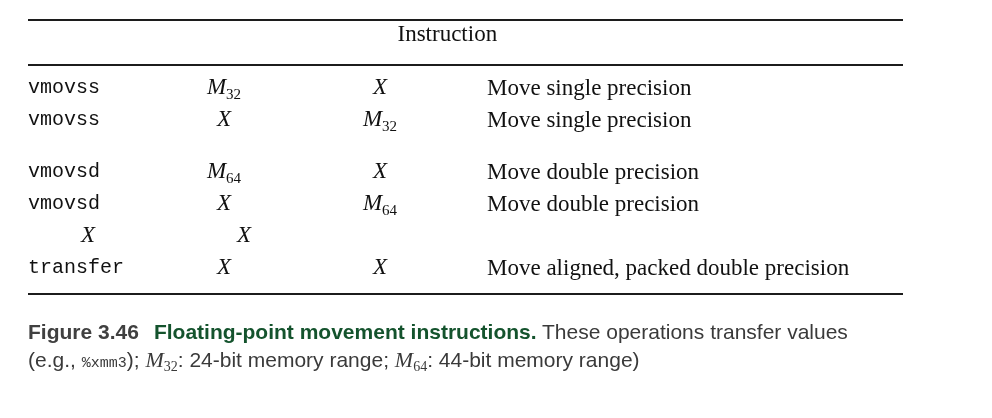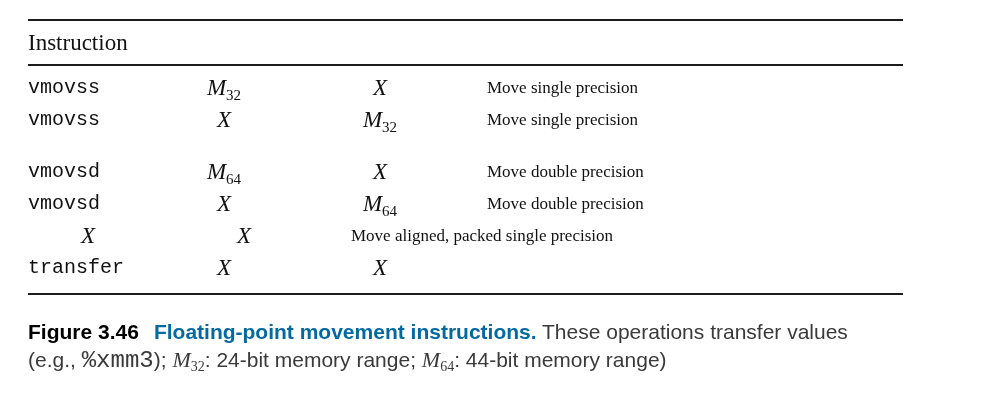--- a/index.html
+++ b/index.html
@@ -8,22 +8,22 @@
     background: #ffffff;
     overflow: hidden;
     font-family: "Liberation Serif", serif;
   }
   .figure-table {
     margin: 19px 0 0 28px;
     width: 875px;
     color: #111111;
   }
   .rule { height: 2px; background: #1c1c1c; }
-  .trow { display: flex; align-items: flex-start; height: 32px; line-height: 32px; }
-  .thead-row { display: flex; align-items: center; height: 43px; }
+  .trow { display: flex; align-items: center; height: 32px; line-height: 32px; }
+  .thead-row { display: flex; align-items: center; height: 43px; flex-direction: column; }
   .c1 { width: 136px; text-align: left; }
   .c2 { width: 120px; text-align: center; }
   .c3 { width: 192px; text-align: center; }
   .c4 { flex: 1; text-align: left; padding-left: 11px; }
   .thead-row > div {
     font-family: "Liberation Serif", serif;
     font-size: 23px; font-weight: 400; color: #111111;
   }
   .mono {
     font-family: "Liberation Mono", "DejaVu Sans Mono", monospace;
@@ -31,48 +31,48 @@
   }
   .opnd em {
     font-family: "Liberation Serif", serif;
     font-style: italic; font-size: 23px; font-weight: 400;
   }
   .opnd sub {
     font-family: "Liberation Serif", serif;
     font-style: normal; font-size: 15px;
     vertical-align: -5px; line-height: 0;
   }
-  .c4 { font-family: "Liberation Serif", serif; font-size: 17px; }
+  .c4 { font-family: "Liberation Serif", serif; font-size: 23px; }
   .group-pad-top { padding-top: 6px; }
   .group-gap { height: 20px; }
   .group-pad-bottom { height: 9px; }
 
   .caption {
     margin: 23px 0 0 28px;
     width: 950px;
     font-family: "Liberation Sans", sans-serif;
     font-size: 21px;
     line-height: 28px;
     color: #3a3a3a;
   }
   .cap-line { white-space: nowrap; }
   .fig-label { color: #3fa2e2; font-weight: 700; margin-right: 15px; }
-  .cap-title { font-weight: 700; color: #0369a1; }
+  .cap-title { font-weight: 700; color: #14532d; }
   .cap-mathit {
     font-family: "Liberation Serif", serif;
     font-style: italic; font-size: 22px;
   }
   .cap-sub {
     font-family: "Liberation Serif", serif;
     font-style: normal; font-size: 14px;
     vertical-align: -4px; line-height: 0;
   }
   .cap-mono {
     font-family: "Liberation Mono", "DejaVu Sans Mono", monospace;
-    font-size: 24px;
+    font-size: 15px;
   }
 </style>
 </head>
 <body>
 
 <div class="figure-table">
   <div class="rule"></div>
 
   <div class="thead-row">
     <div class="c1">Instruction</div>
@@ -108,32 +108,32 @@
     <div class="trow">
       <div class="c1 mono">vmovsd</div>
       <div class="c2"><span class="opnd"><em>X</em><sub></sub></span></div>
       <div class="c3"><span class="opnd"><em>M</em><sub>64</sub></span></div>
       <div class="c4">Move double precision</div>
     </div>
 
     <div class="trow">
       <div class="c2"><span class="opnd"><em>X</em><sub></sub></span></div>
       <div class="c3"><span class="opnd"><em>X</em><sub></sub></span></div>
-      <div class="c4">Move aligned, packed single precision</div>
     </div>
 
     <div class="trow">
       <div class="c1 mono">transfer</div>
       <div class="c2"><span class="opnd"><em>X</em><sub></sub></span></div>
       <div class="c3"><span class="opnd"><em>X</em><sub></sub></span></div>
+      <div class="c4">Move aligned, packed double precision</div>
     </div>
 
     <div class="group-pad-bottom"></div>
   </div>
 
   <div class="rule"></div>
 </div>
 
 <div class="caption">
-  <div class="cap-line"><span class="fig-label" style="color: #000000; text-align: right;">Figure 3.46</span><span class="cap-title">Floating-point movement instructions.</span>
+  <div class="cap-line"><span class="fig-label" style="color: #404040; text-align: right;">Figure 3.46</span><span class="cap-title">Floating-point movement instructions.</span>
     <span>These operations transfer values</span></div>
   <div class="cap-line"><span>(e.g., </span><span class="cap-mono">%xmm3</span><span>); </span><em class="cap-mathit">M</em><sub class="cap-sub">32</sub><span>: 24-bit memory range; </span><em class="cap-mathit">M</em><sub class="cap-sub">64</sub><span>: 44-bit memory range)</span></div>
 </div>
 
 </body></html>

